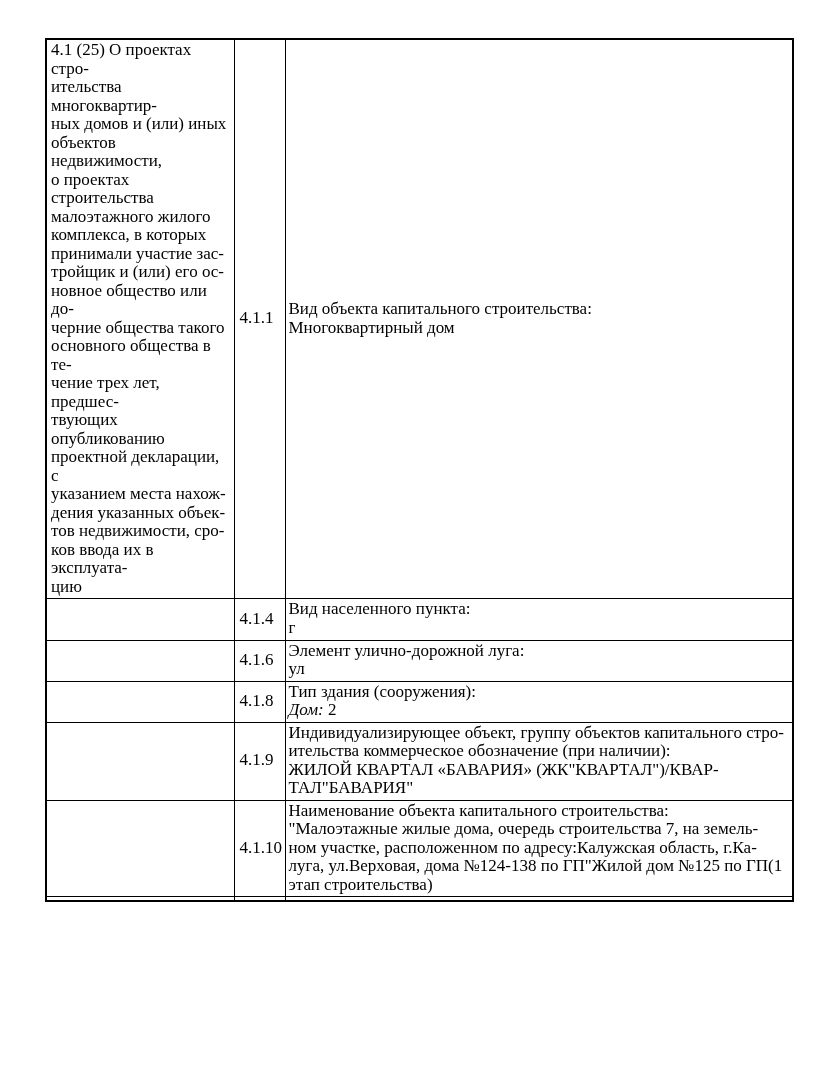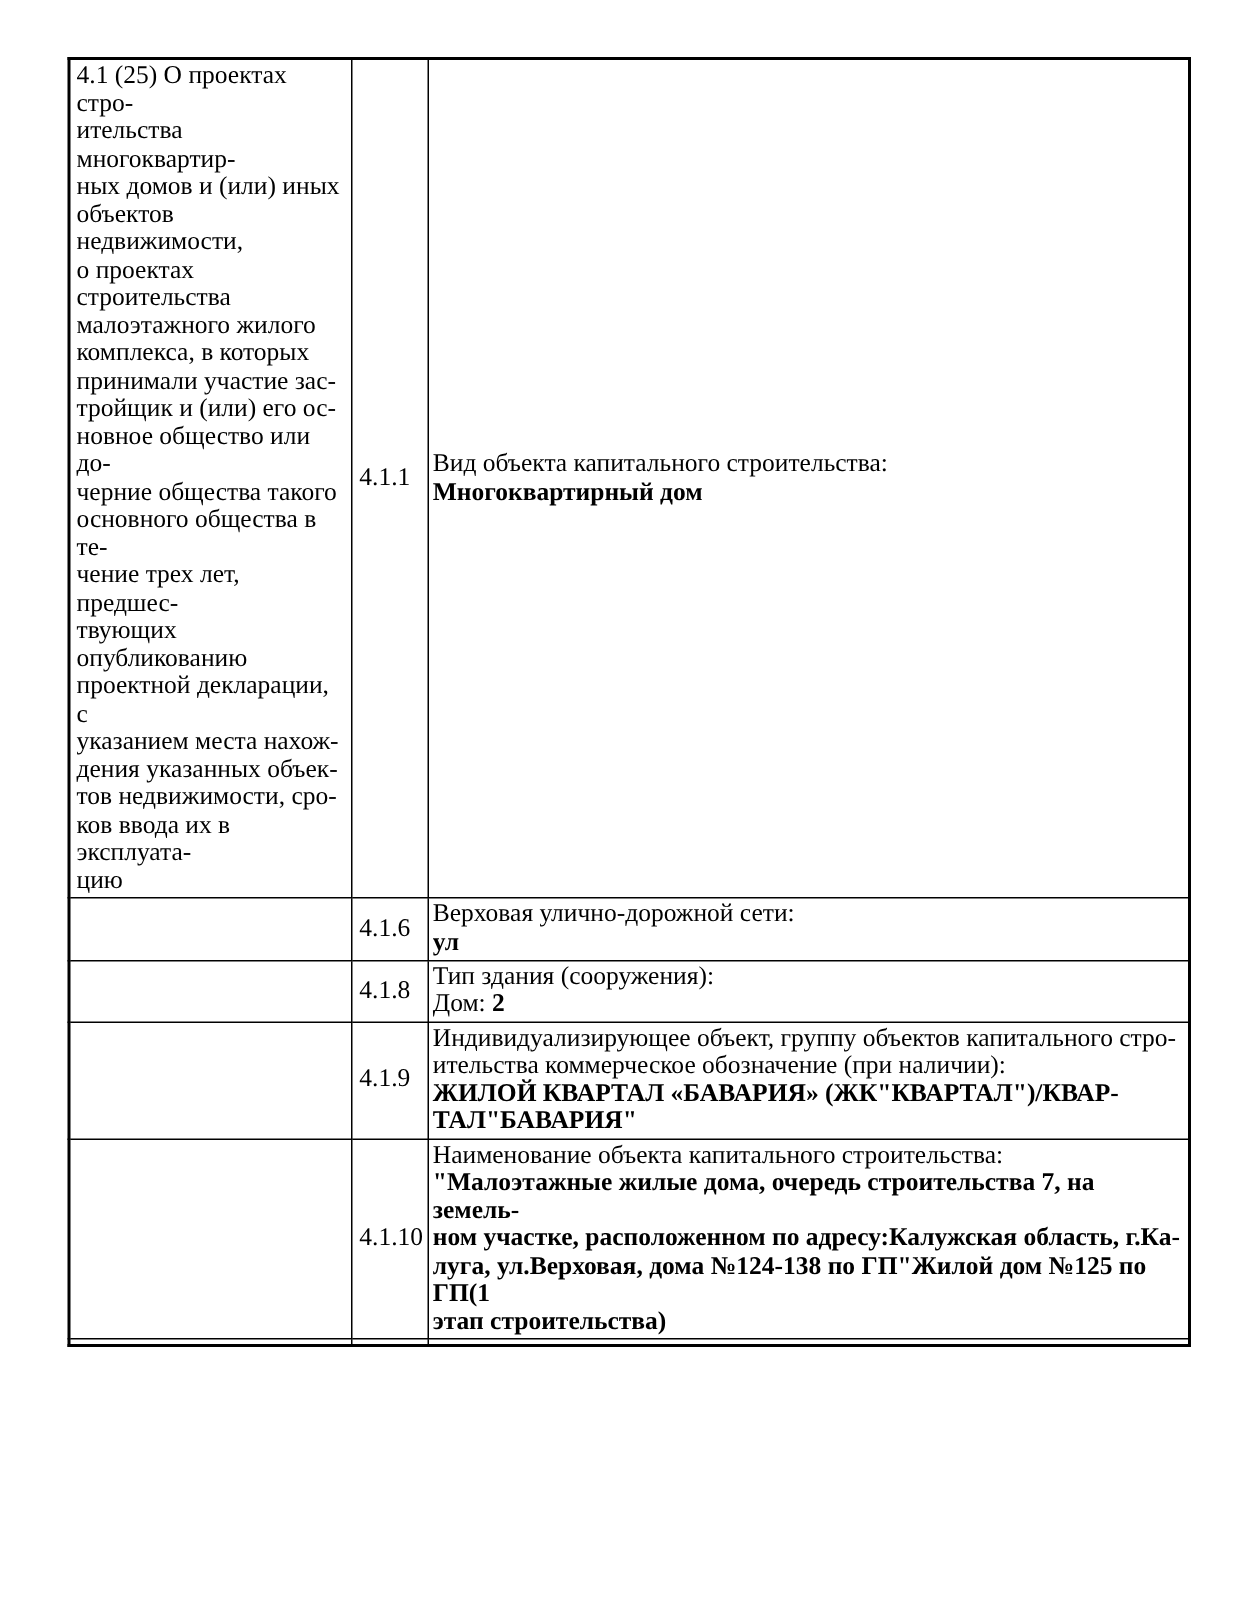--- a/index.html
+++ b/index.html
@@ -17,22 +17,22 @@
     border:1px solid #000;
     vertical-align:middle;
     padding:1px 3px 2px 3px;
     font-size:17px;
     line-height:1.09;
     overflow:hidden;
   }
   td.desc{vertical-align:top;padding-left:4px;margin-top:48px;}
   td.num{padding-left:5px;}
   .pre{white-space:pre-line;}
-  .vb{font-weight:bold;white-space:pre-line;}
-  .vp{font-weight:normal;white-space:pre-line;}
+  .vb{font-weight:normal;white-space:pre-line;}
+  .vp{font-weight:normal;white-space:pre-line;font-style:italic;}
 </style>
 </head>
 <body>
 
 <table class="decl">
   <colgroup>
     <col style="width:188px">
     <col style="width:51px">
     <col style="width:508px">
   </colgroup>
@@ -59,23 +59,31 @@
 ков ввода их в эксплуата-
 цию</span></td>
       <td class="num"><span>4.1.1</span></td>
       <td class="content">
           <div class="label"><span class="pre">Вид объекта капитального строительства:</span></div>
           <div class="valline"><span class="vp"></span><span class="vb">Многоквартирный дом</span></div>
         </td>
     </tr>
     <tr>
       <td class="desc"><span class="pre"></span></td>
+      <td class="num"><span>4.1.4</span></td>
+      <td class="content">
+          <div class="label"><span class="pre">Вид населенного пункта:</span></div>
+          <div class="valline"><span class="vp"></span><span class="vb">г</span></div>
+        </td>
+    </tr>
+    <tr>
+      <td class="desc"><span class="pre"></span></td>
       <td class="num"><span>4.1.6</span></td>
       <td class="content">
-          <div class="label"><span class="pre">Верховая улично-дорожной сети:</span></div>
+          <div class="label"><span class="pre">Элемент улично-дорожной луга:</span></div>
           <div class="valline"><span class="vp"></span><span class="vb">ул</span></div>
         </td>
     </tr>
     <tr>
       <td class="desc"><span class="pre"></span></td>
       <td class="num"><span>4.1.8</span></td>
       <td class="content">
           <div class="label"><span class="pre">Тип здания (сооружения):</span></div>
           <div class="valline"><span class="vp">Дом: </span><span class="vb">2</span></div>
         </td>

